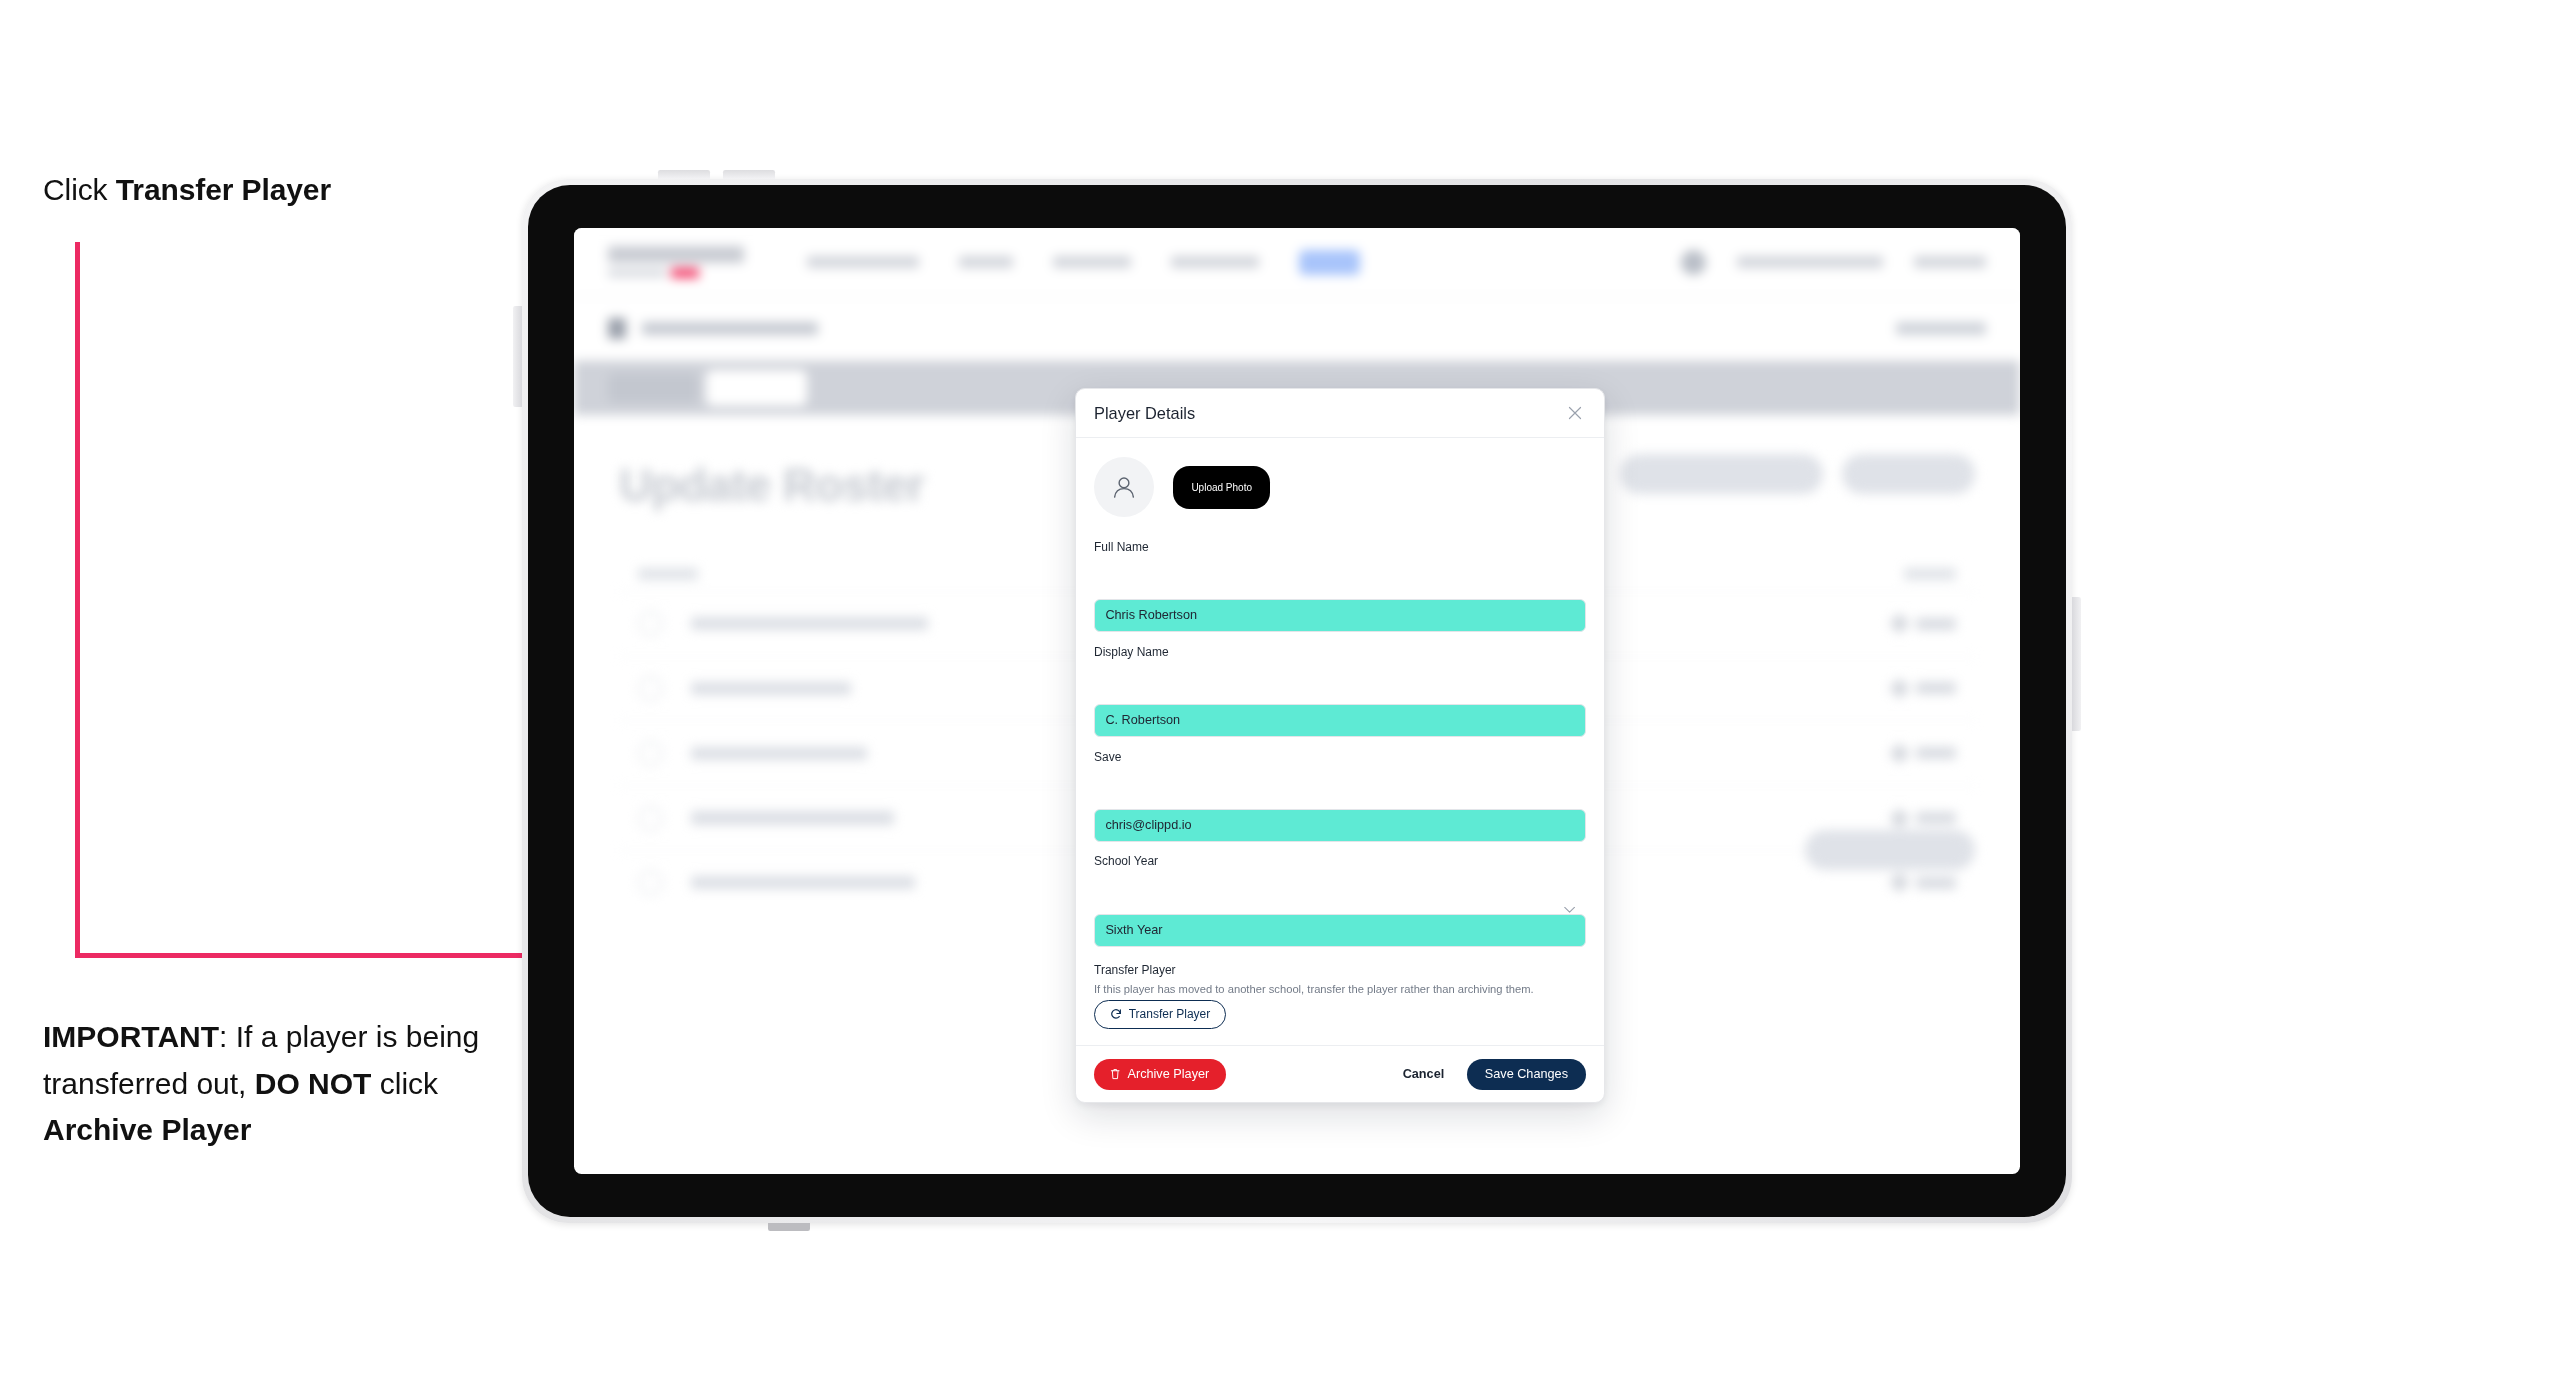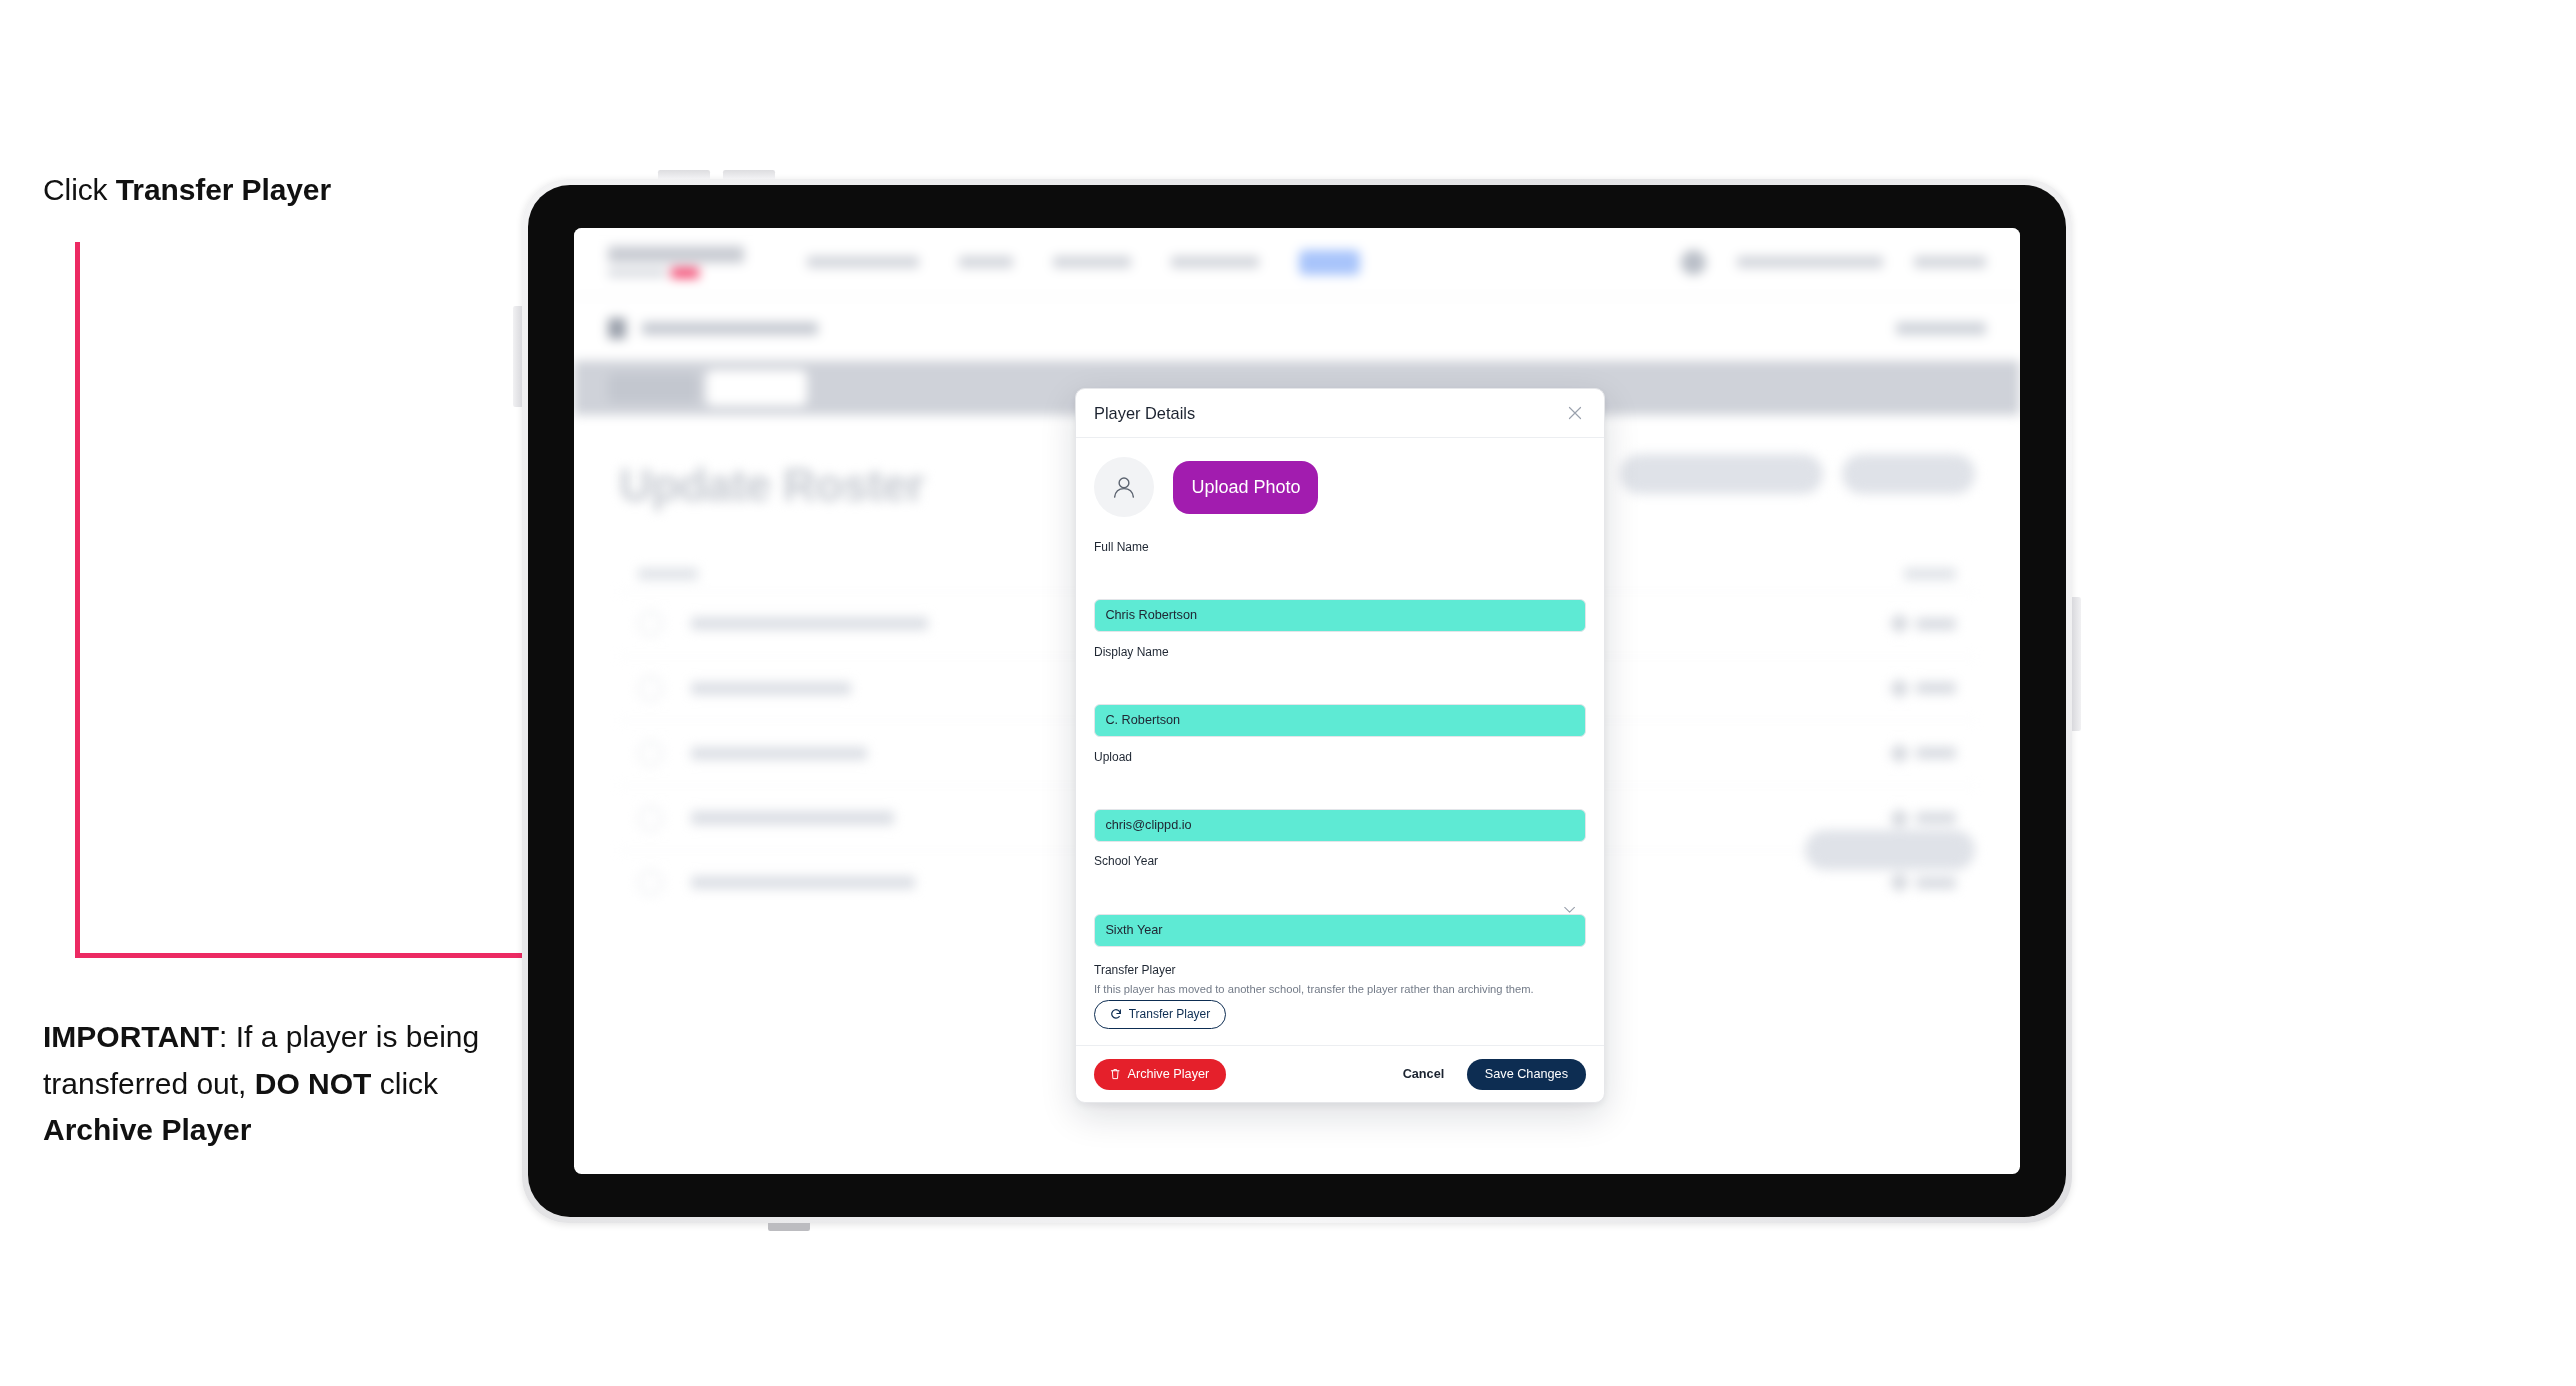--- a/index.html
+++ b/index.html
@@ -152,21 +152,21 @@
   .modal-close { width: 22.4px; height: 22.4px; display:flex; align-items:center; justify-content:center;
     color:#9aa1ad; cursor:pointer; }
   .modal-body { padding: 19.4px 18px 16.4px 18px; }
 
   .photo-row { display:flex; align-items:center; gap: 19.4px; margin-bottom: 22.4px; }
   .avatar-circle {
     width: 60px; height: 60px; border-radius: 50%;
     background: #f2f3f5; display:flex; align-items:center; justify-content:center;
   }
   .upload-btn {
-    background: #a21caf; color:#fff; font-size: 18px;
+    background: #000000; color:#fff; font-size: 10px;
     padding: 16px 18px; border-radius: 16.4px; border:none; cursor:pointer;
     font-family: "Liberation Sans", sans-serif;
   }
 
   .field { margin-bottom: 12.7px; }
   .field-label { font-size: 12px; color:#1f2733; margin-bottom: 5.2px; display:block; }
   .field-input {
     width: 100%; height: 33px;
     border: 0.7px solid #e3e5e9; border-radius: 6px;
     padding: 0 10.4px; font-size: 12.7px; color:#202834; background:#5eead4;
@@ -359,21 +359,21 @@
               <label class="field-label">Full Name</label>
               <input class="field-input" value="Chris Robertson" style="">
             </div>
 
             <div class="field">
               <label class="field-label">Display Name</label>
               <input class="field-input" value="C. Robertson" style="">
             </div>
 
             <div class="field">
-              <label class="field-label">Upload</label>
+              <label class="field-label">Save</label>
               <input class="field-input" value="chris@clippd.io" style="">
             </div>
 
             <div class="field">
               <label class="field-label">School Year</label>
               <div class="field-select">
                 <input class="field-input" readonly="" value="Sixth Year" style="">
                 <svg class="chev" width="11.2" height="6.7" viewBox="0 0 15 9">
                   <path d="M1 1 L7.5 7.5 L14 1" fill="none" stroke="#9aa1ad" stroke-width="1.5" stroke-linecap="round" stroke-linejoin="round"></path>
                 </svg>

